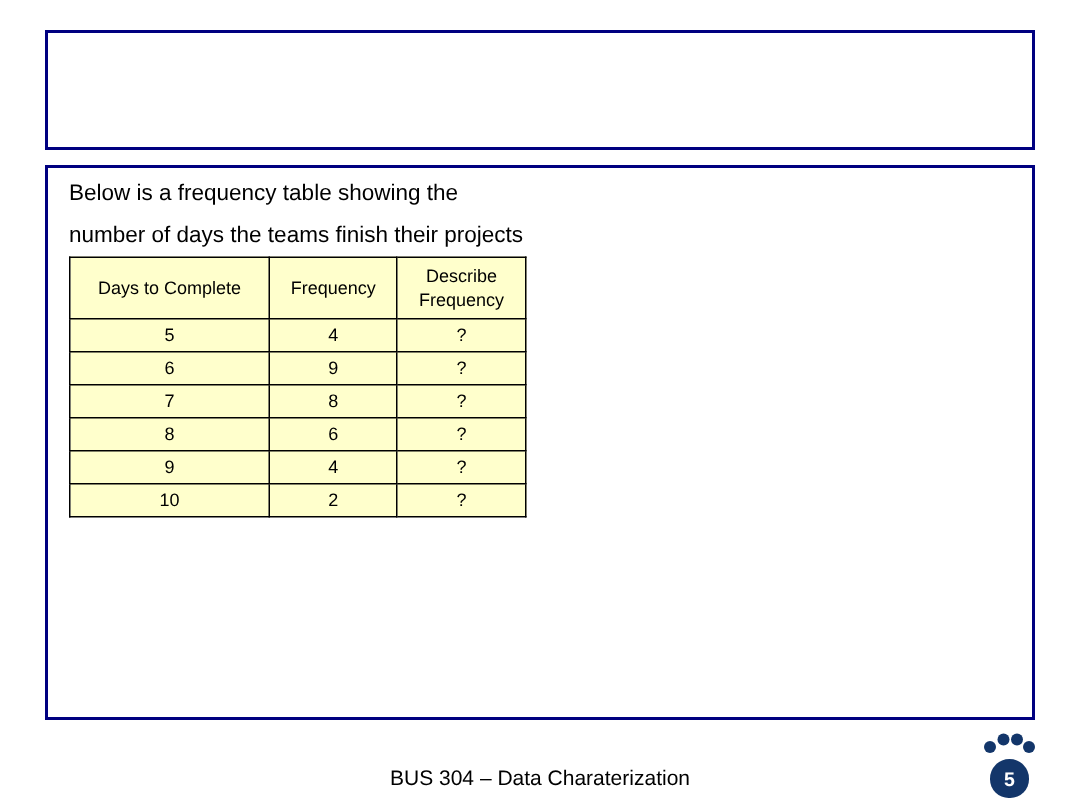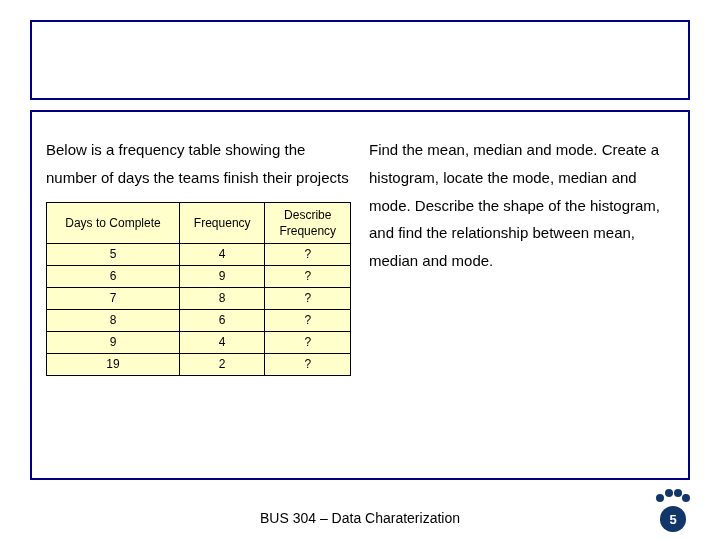--- a/index.html
+++ b/index.html
@@ -22,38 +22,38 @@
     background: #fff;
   }
   .content-box {
     position: absolute;
     top: 110px;
     left: 30px;
     width: 660px;
     height: 370px;
     border: 2px solid #000080;
     background: #fff;
-    padding: 24px 14px;
+    padding: 3px 14px;
   }
   .two-col {
     display: flex;
     width: 100%;
     gap: 18px;
   }
   .left-col { flex: 0 0 305px; }
   .right-col { flex: 1; }
   .intro {
     font-size: 15px;
     line-height: 1.85;
   }
   .tasks {
     font-size: 15px;
     line-height: 1.85;
   }
-  .table-wrap { margin-top: 10px; }
+  .table-wrap { }
   table.freq {
     border-collapse: collapse;
     width: 305px;
     font-size: 12px;
   }
   table.freq th, table.freq td {
     border: 1px solid #000;
     text-align: center;
     vertical-align: middle;
   }
@@ -164,30 +164,27 @@
               <td>8</td>
               <td>6</td>
               <td>?</td>
             </tr>
             <tr>
               <td>9</td>
               <td>4</td>
               <td>?</td>
             </tr>
             <tr>
-              <td>19</td>
+              <td>10</td>
               <td>2</td>
               <td>?</td>
             </tr>
           </tbody>
         </table>
       </div>
-    </div>
-    <div class="right-col">
-      <p class="tasks">Find the mean, median and mode. Create a histogram, locate the mode, median and mode. Describe the shape of the histogram, and find the relationship between mean, median and mode.</p>
     </div>
   </div>
 </div>
 
 <div class="footer">BUS 304 – Data Charaterization</div>
 
 <div class="pagenum">
   <span class="toe t1"></span>
   <span class="toe t2"></span>
   <span class="toe t3"></span>

